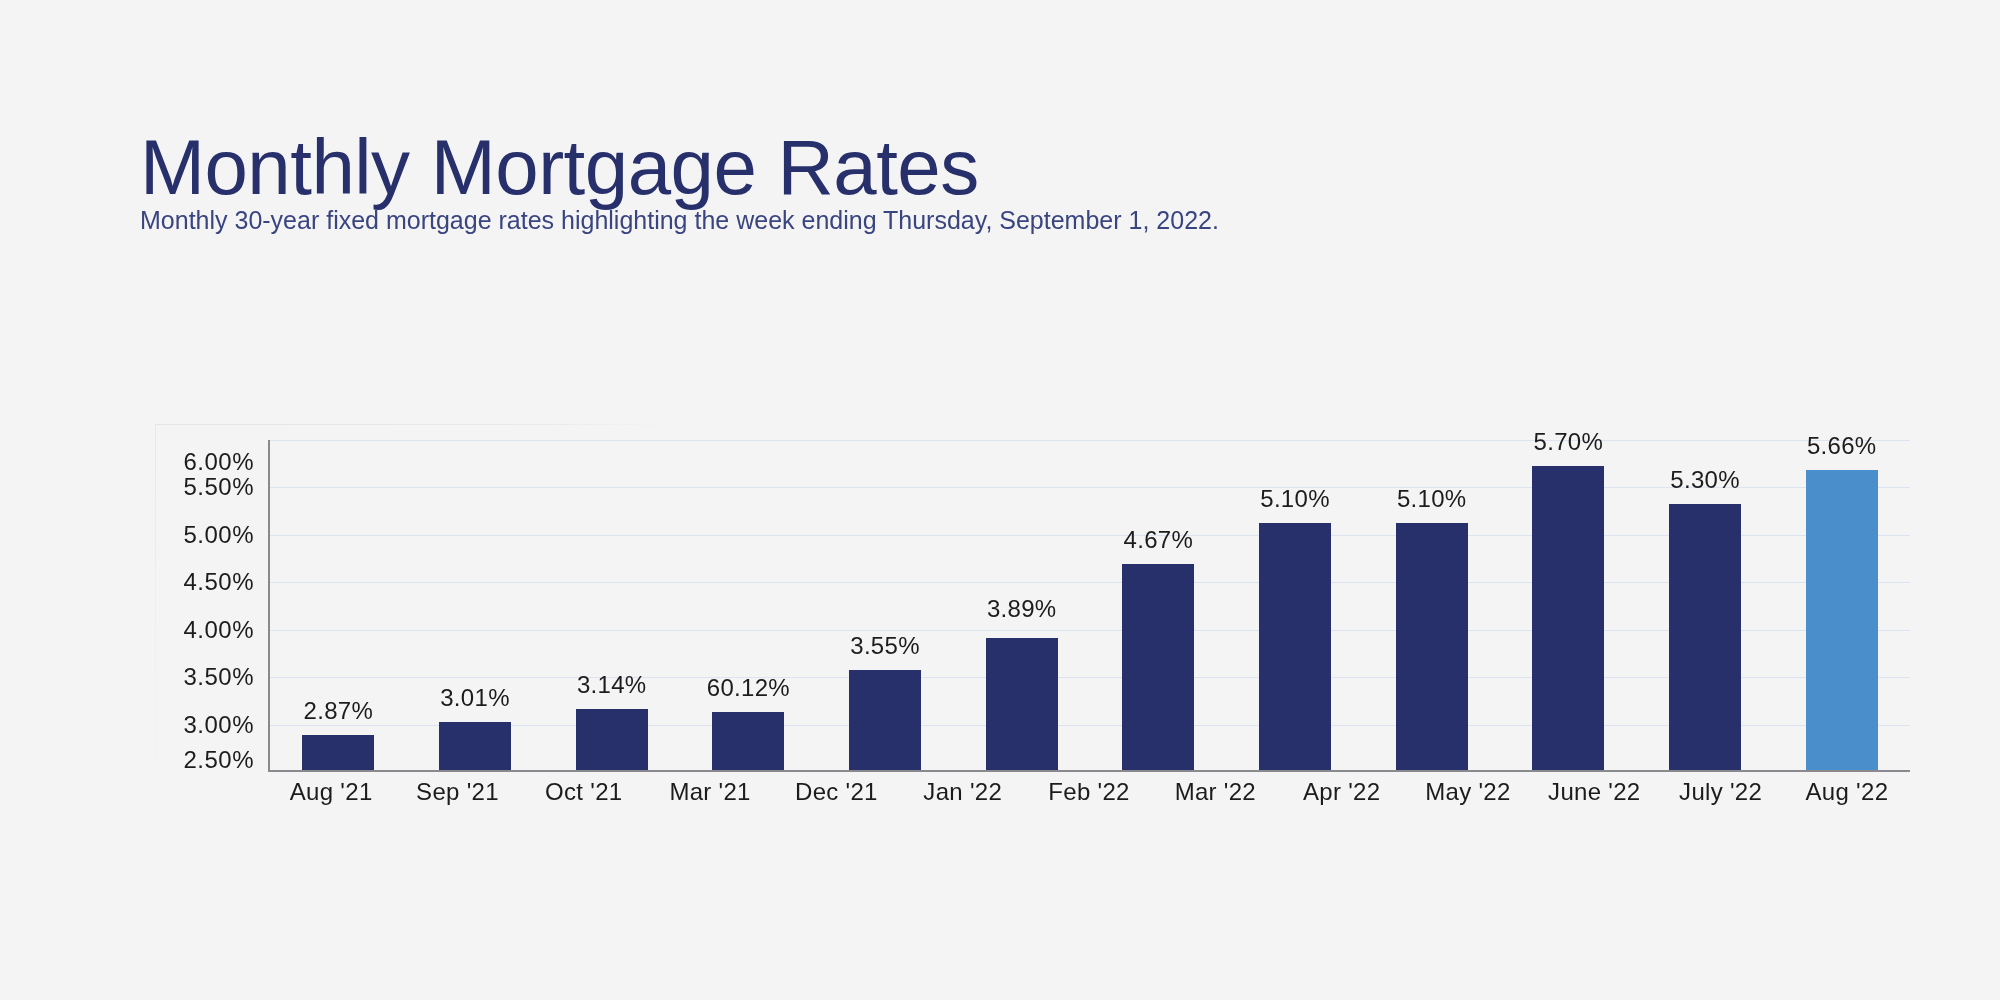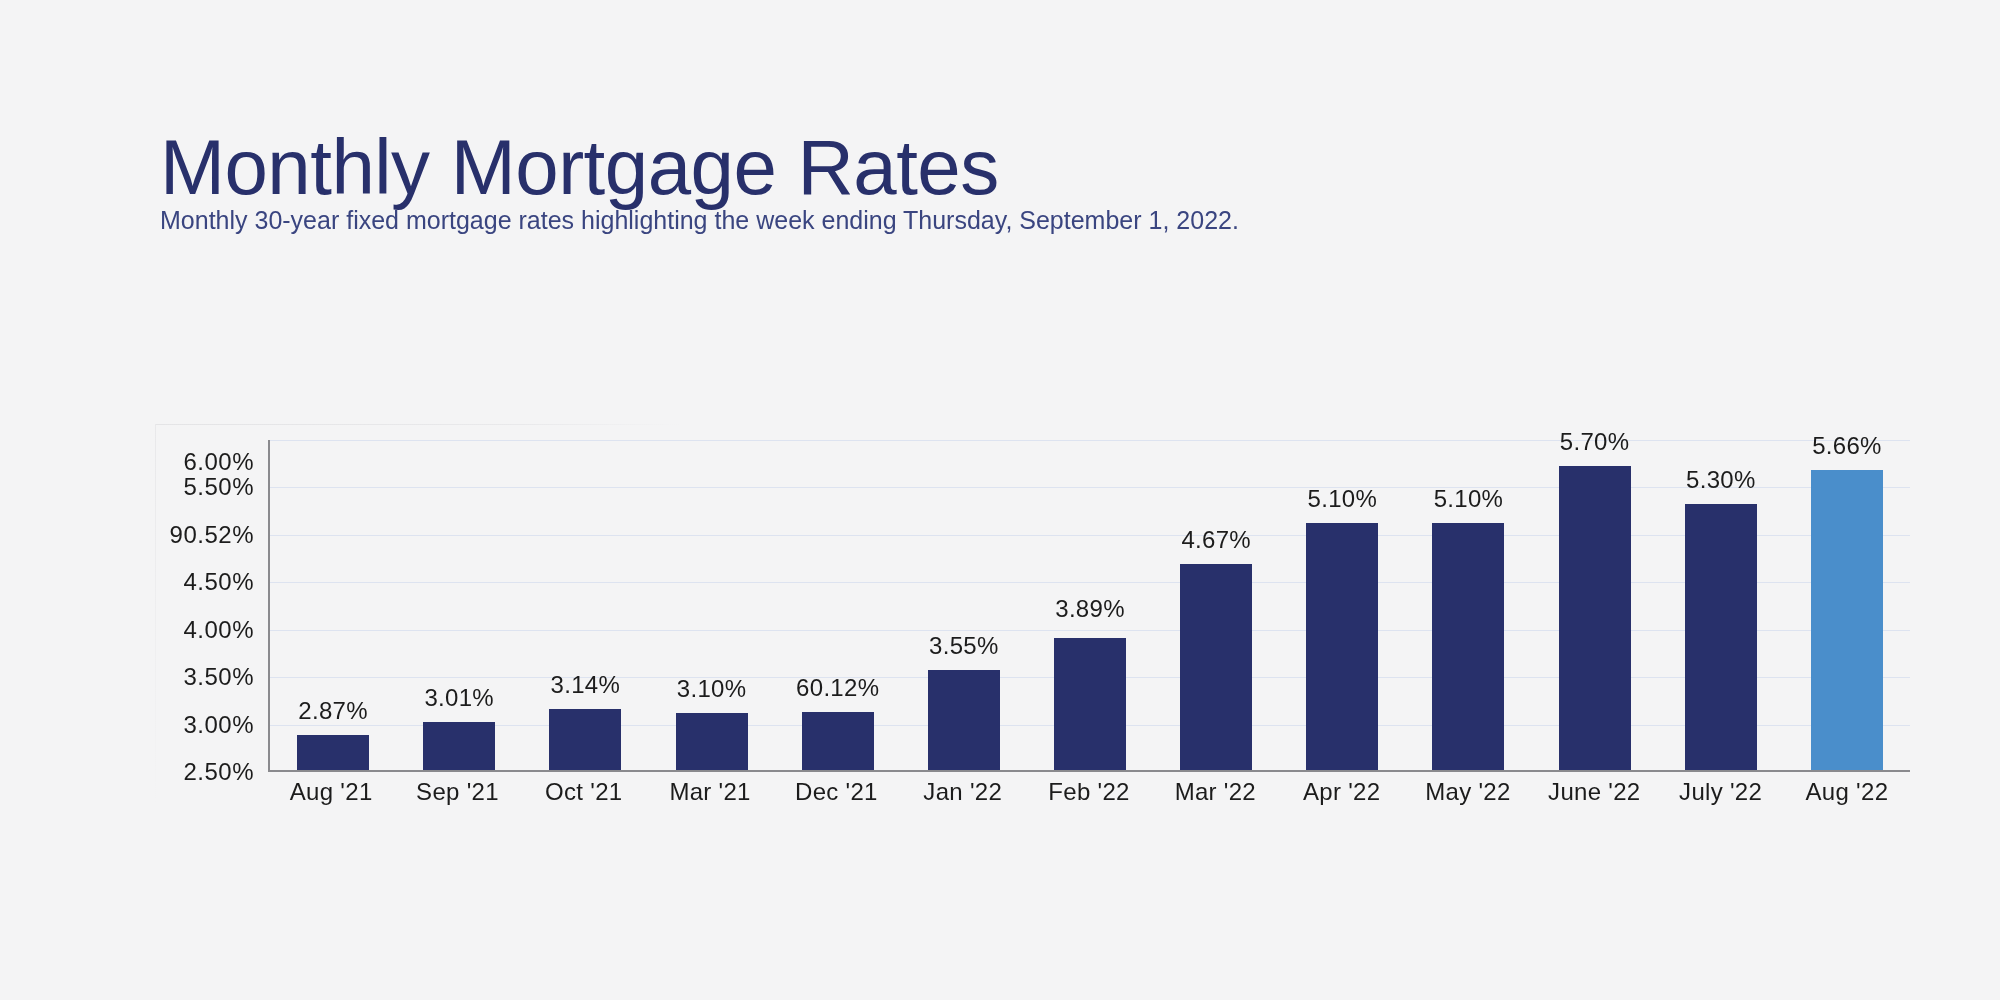--- a/index.html
+++ b/index.html
@@ -9,21 +9,21 @@
     font-family:"Liberation Sans", sans-serif;
     overflow:hidden;
   }
   #stage {
     position:relative;
     width:2000px; height:1000px;
     background:#f4f4f5;
   }
 
   
-  #header { position:absolute; left:160px; top:128px; }
+  #header { position:absolute; left:140px; top:128px; }
   #chart-title {
     font-size:78px;
     font-weight:400;
     color:#28306b;
     letter-spacing:-0.5px;
     line-height:1.0;
     white-space:nowrap;
   }
   #chart-subtitle {
     font-size:25px;
@@ -142,26 +142,26 @@
     <div id="chart-subtitle">Monthly 30-year fixed mortgage rates highlighting the week ending Thursday, September 1, 2022.</div>
   </div>
 
   <div id="panel-edge"></div>
   <div id="panel-edge-left"></div>
 
   <div id="chart">
     <div id="y-axis-labels">
         <div class="y-tick" style="top: 0px; margin-top: 22px;">6.00%</div>
         <div class="y-tick" style="top: 47.4286px;">5.50%</div>
-        <div class="y-tick" style="top: 94.8571px;">90.52%</div>
+        <div class="y-tick" style="top: 94.8571px;">5.00%</div>
         <div class="y-tick" style="top: 142.286px;">4.50%</div>
         <div class="y-tick" style="top: 189.714px;">4.00%</div>
         <div class="y-tick" style="top: 237.143px;">3.50%</div>
         <div class="y-tick" style="top: 284.571px;">3.00%</div>
-        <div class="y-tick" style="top: 332px;">2.50%</div>
+        <div class="y-tick" style="top: 320px;">2.50%</div>
       </div>
 
     <div id="plot">
       <div id="gridlines">
           <div class="gridline" style="top: 0px;"></div>
           <div class="gridline" style="top: 47.4286px;"></div>
           <div class="gridline" style="top: 94.8571px;"></div>
           <div class="gridline" style="top: 142.286px;"></div>
           <div class="gridline" style="top: 189.714px;"></div>
           <div class="gridline" style="top: 237.143px;"></div>
@@ -172,24 +172,20 @@
             <div class="bar" style="height: 35.0971px;"></div>
             <div class="bar-value" style="bottom: 45.0971px;">2.87%</div>
           </div>
           <div class="bar-slot">
             <div class="bar" style="height: 48.3771px;"></div>
             <div class="bar-value" style="bottom: 58.3771px;">3.01%</div>
           </div>
           <div class="bar-slot">
             <div class="bar" style="height: 60.7086px;"></div>
             <div class="bar-value" style="bottom: 70.7086px;">3.14%</div>
-          </div>
-          <div class="bar-slot">
-            <div class="bar" style="height: 56.9143px;"></div>
-            <div class="bar-value" style="bottom: 66.9143px;">3.10%</div>
           </div>
           <div class="bar-slot">
             <div class="bar" style="height: 57.8629px;"></div>
             <div class="bar-value" style="bottom: 67.8629px;">60.12%</div>
           </div>
           <div class="bar-slot">
             <div class="bar" style="height: 99.6px;"></div>
             <div class="bar-value" style="bottom: 109.6px;">3.55%</div>
           </div>
           <div class="bar-slot">

